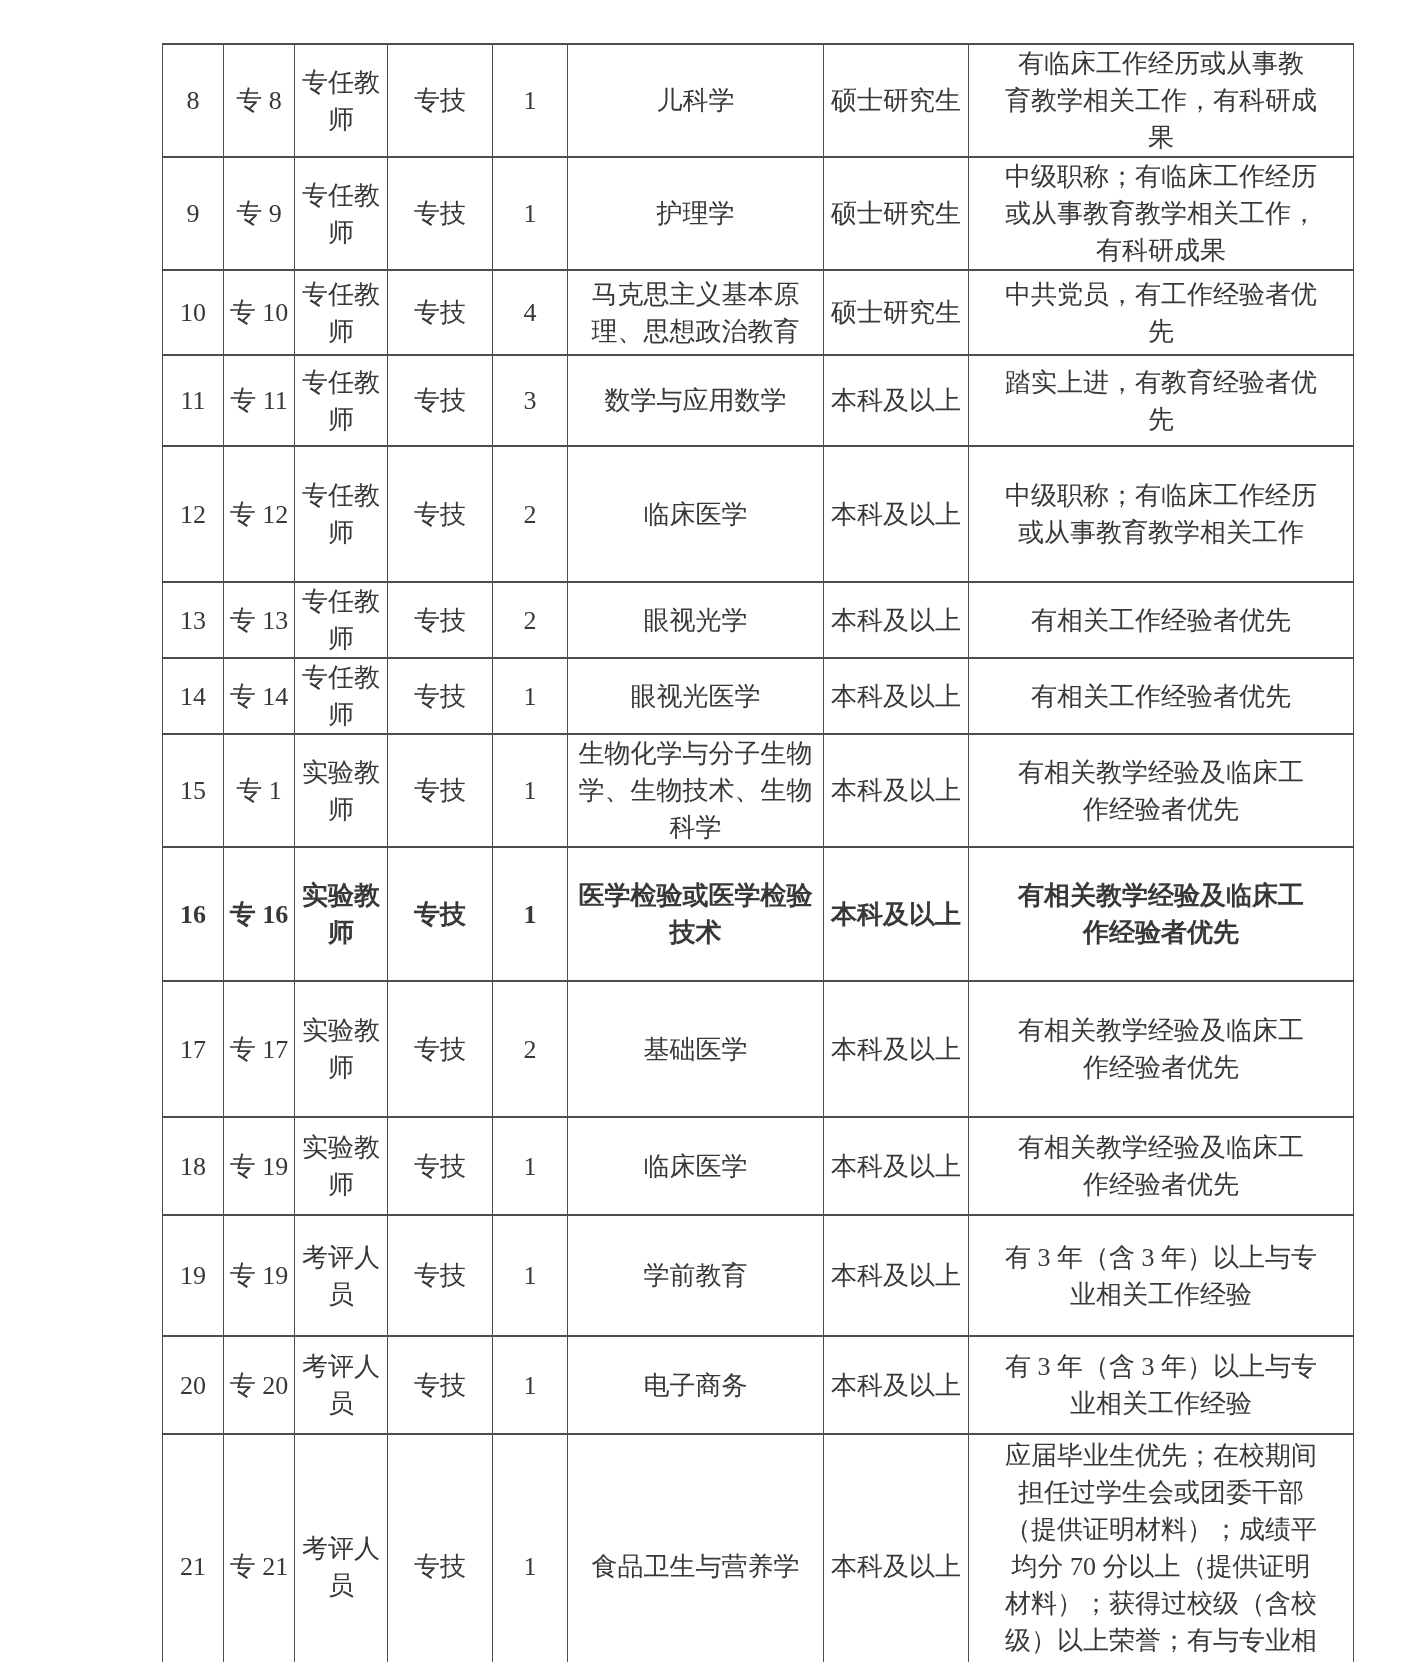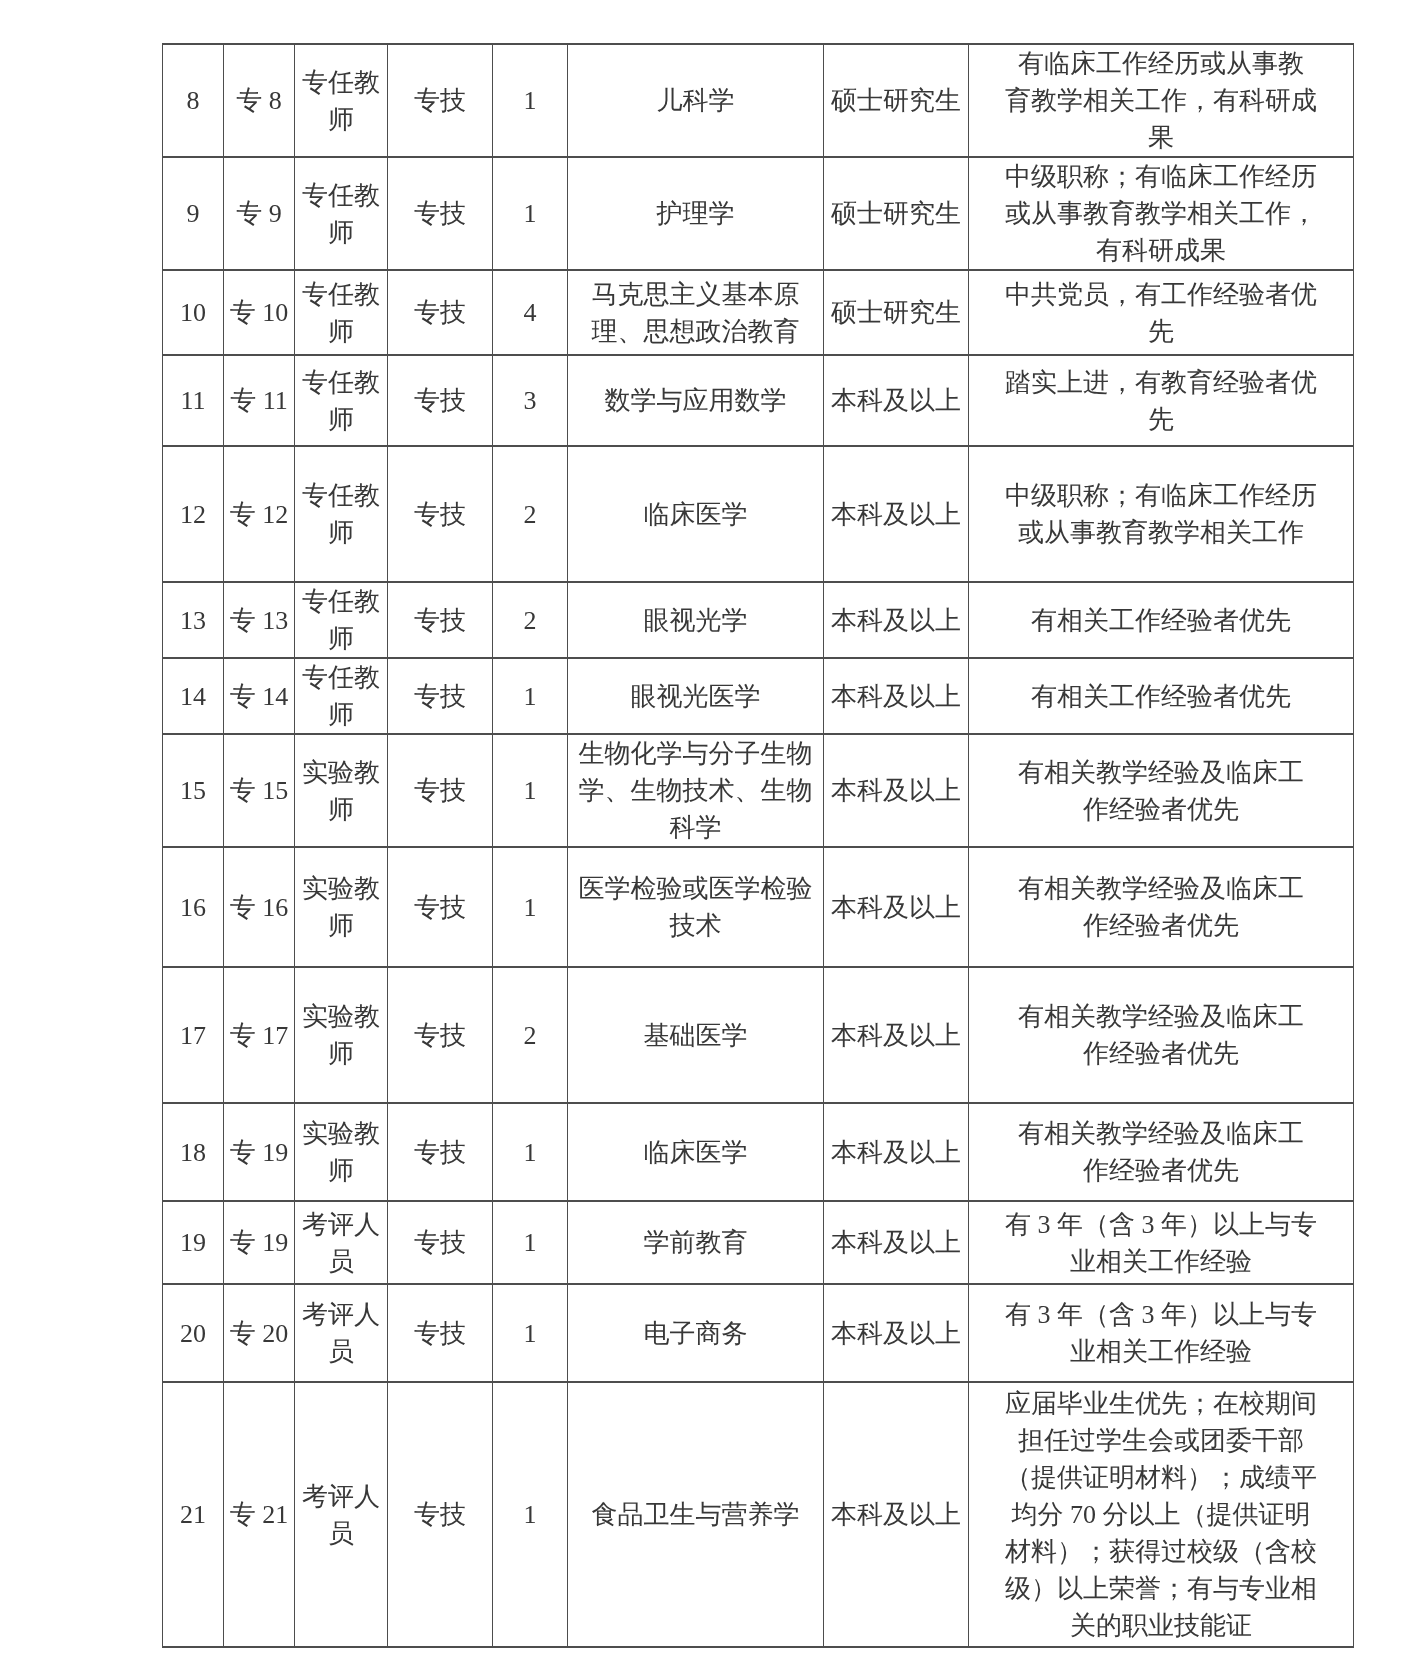--- a/index.html
+++ b/index.html
@@ -129,32 +129,32 @@
           <td class="col-code">专 14</td>
           <td class="col-title">专任教师</td>
           <td class="col-category">专技</td>
           <td class="col-count">1</td>
           <td class="col-major">眼视光医学</td>
           <td class="col-education">本科及以上</td>
           <td class="col-requirements">有相关工作经验者优先</td>
         </tr>
         <tr style="height: 113px;">
           <td class="col-num">15</td>
-          <td class="col-code">专 15</td>
+          <td class="col-code">专 1</td>
           <td class="col-title">实验教师</td>
           <td class="col-category">专技</td>
           <td class="col-count">1</td>
           <td class="col-major">生物化学与分子生物
 学、生物技术、生物
 科学</td>
           <td class="col-education">本科及以上</td>
           <td class="col-requirements">有相关教学经验及临床工
 作经验者优先</td>
         </tr>
-        <tr style="height: 120px;">
+        <tr style="height: 134px; font-weight: bold;">
           <td class="col-num">16</td>
           <td class="col-code">专 16</td>
           <td class="col-title">实验教师</td>
           <td class="col-category">专技</td>
           <td class="col-count">1</td>
           <td class="col-major">医学检验或医学检验
 技术</td>
           <td class="col-education">本科及以上</td>
           <td class="col-requirements">有相关教学经验及临床工
 作经验者优先</td>
@@ -174,21 +174,21 @@
           <td class="col-num">18</td>
           <td class="col-code">专 19</td>
           <td class="col-title">实验教师</td>
           <td class="col-category">专技</td>
           <td class="col-count">1</td>
           <td class="col-major">临床医学</td>
           <td class="col-education">本科及以上</td>
           <td class="col-requirements">有相关教学经验及临床工
 作经验者优先</td>
         </tr>
-        <tr style="height: 83px;">
+        <tr style="height: 121px;">
           <td class="col-num">19</td>
           <td class="col-code">专 19</td>
           <td class="col-title">考评人员</td>
           <td class="col-category">专技</td>
           <td class="col-count">1</td>
           <td class="col-major">学前教育</td>
           <td class="col-education">本科及以上</td>
           <td class="col-requirements">有 3 年（含 3 年）以上与专
 业相关工作经验</td>
         </tr>

